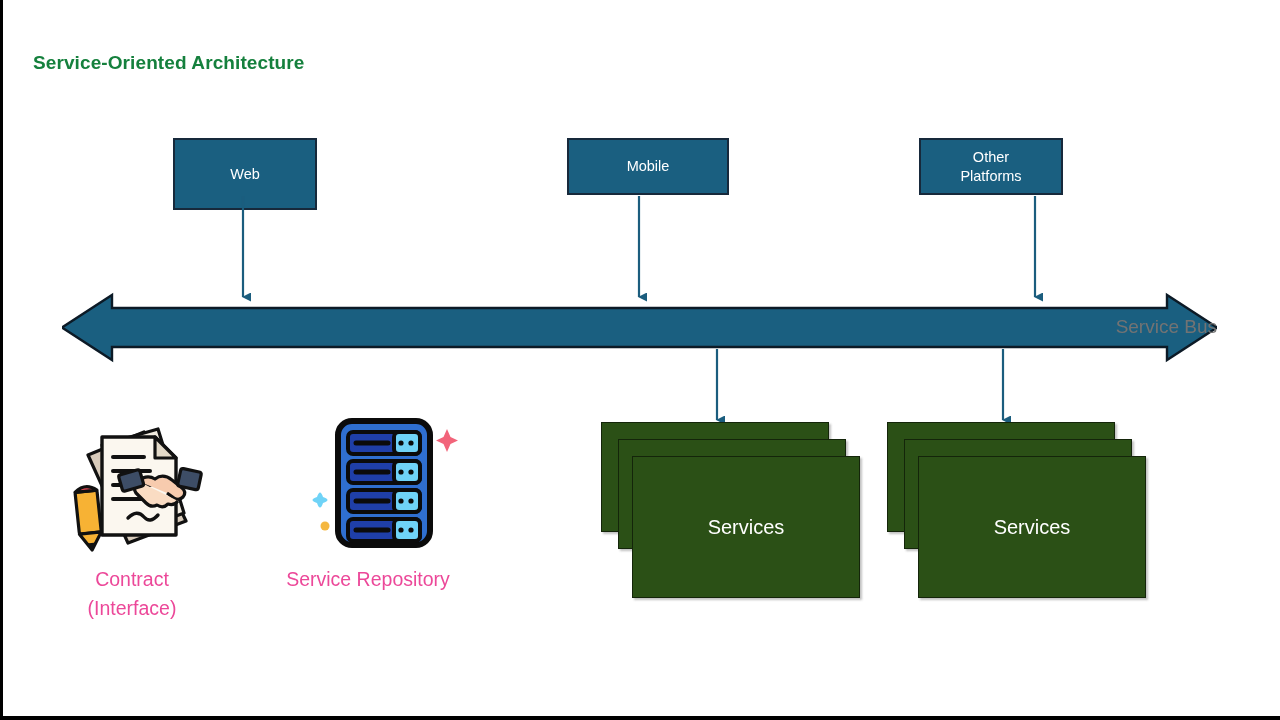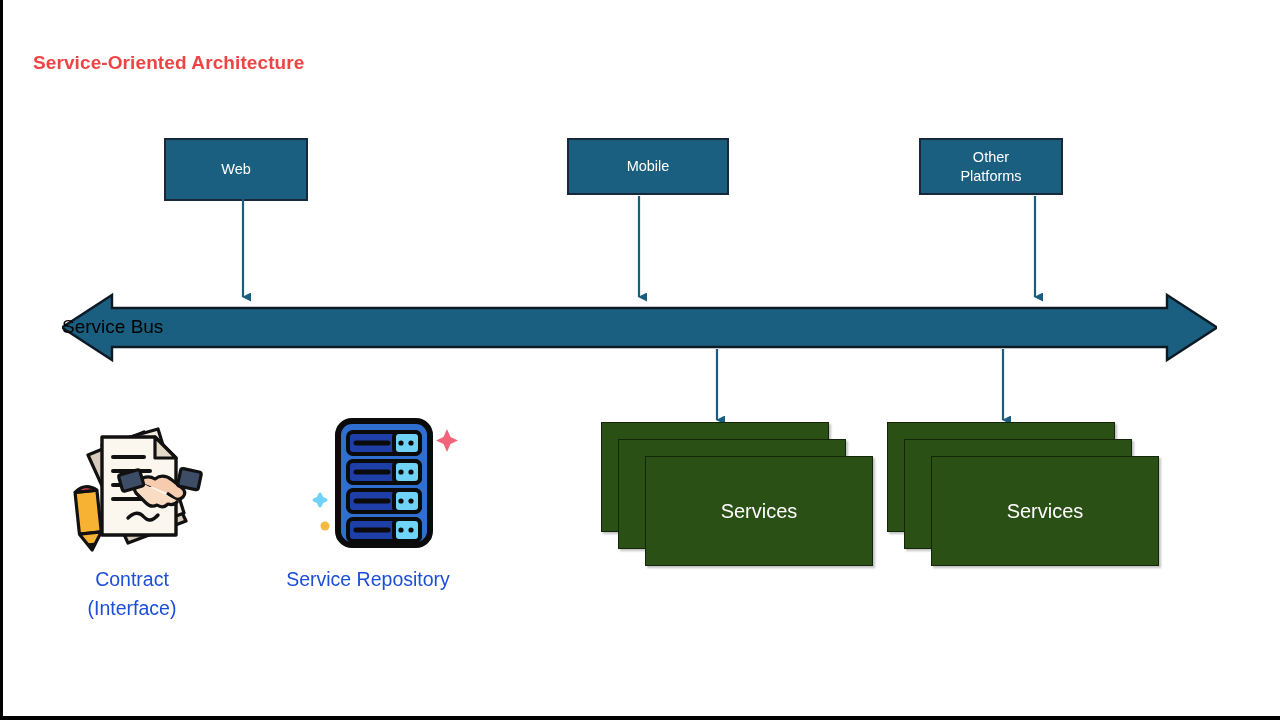--- a/index.html
+++ b/index.html
@@ -39,40 +39,40 @@
     background: #000000;
   }
 
   
   #title {
     position: absolute;
     left: 33px;
     top: 52px;
     font-size: 19px;
     font-weight: bold;
-    color: #ef4444;
+    color: #15803d;
     letter-spacing: 0.1px;
     white-space: nowrap;
   }
 
   
   .client-box {
     position: absolute;
     background: #1a5f80;
     border: 2px solid #17293b;
     box-sizing: border-box;
     color: #ffffff;
     display: flex;
     align-items: center;
     justify-content: center;
     text-align: center;
     font-size: 14.5px;
     line-height: 1.25;
   }
-  #box-web      { left: 164px; top: 138px; width: 144px; height: 63px; }
+  #box-web      { left: 173px; top: 138px; width: 144px; height: 72px; }
   #box-mobile   { left: 567px; top: 138px; width: 162px; height: 57px; }
   #box-other    { left: 919px; top: 138px; width: 144px; height: 57px; }
 
   
   #wires {
     position: absolute;
     left: 0; top: 0;
     width: 1280px;
     height: 720px;
     pointer-events: none;
@@ -84,22 +84,22 @@
     left: 62px;
     top: 290px;
     width: 1155px;
     height: 75px;
   }
   #bus-label {
     position: absolute;
     left: 62px;
     top: 313px;
     width: 1155px;
-    text-align: left;
-    color: #000000;
+    text-align: right;
+    color: #737373;
     font-size: 19px;
     line-height: 28px;
     pointer-events: none;
   }
 
   
   .svc-stack {
     position: absolute;
     width: 262px;
     height: 142px;
@@ -109,32 +109,32 @@
 
   .svc-card {
     position: absolute;
     background: #2b5016;
     border: 1.5px solid #14250a;
     box-sizing: border-box;
     box-shadow: 2px 2px 2px rgba(120,120,120,0.45);
   }
   .svc-card.c1 { left: 0px;  top: 0px;  width: 228px; height: 110px; }
   .svc-card.c2 { left: 17px; top: 17px; width: 228px; height: 110px; }
-  .svc-card.c3 { left: 44px; top: 34px; width: 228px; height: 110px;
+  .svc-card.c3 { left: 31px; top: 34px; width: 228px; height: 142px;
                  display: flex; align-items: center; justify-content: center; }
   .svc-label {
     color: #ffffff;
     font-size: 20px;
   }
 
   
   .icon-caption {
     position: absolute;
     text-align: center;
-    color: #1d4ed8;
+    color: #ec4899;
     font-size: 19.5px;
     line-height: 29px;
     white-space: pre-line;
   }
   #cap-contract   { left: 32px;  top: 565px; width: 200px; }
   #cap-repository { left: 268px; top: 565px; width: 200px; }
 
   
   .icon-holder { position: absolute; }
   #icon-contract   { left: 66px;  top: 415px; width: 145px; height: 140px; }

